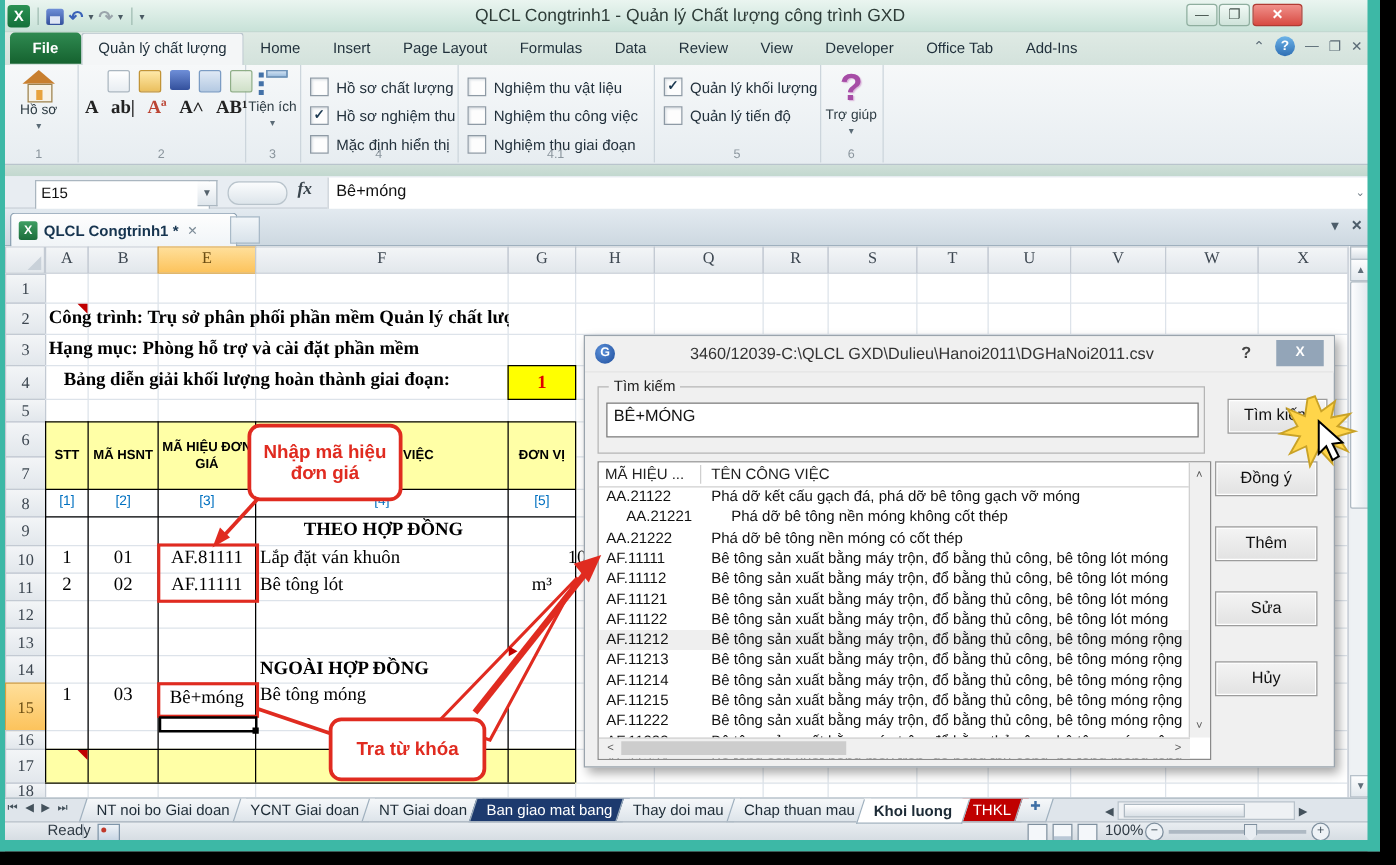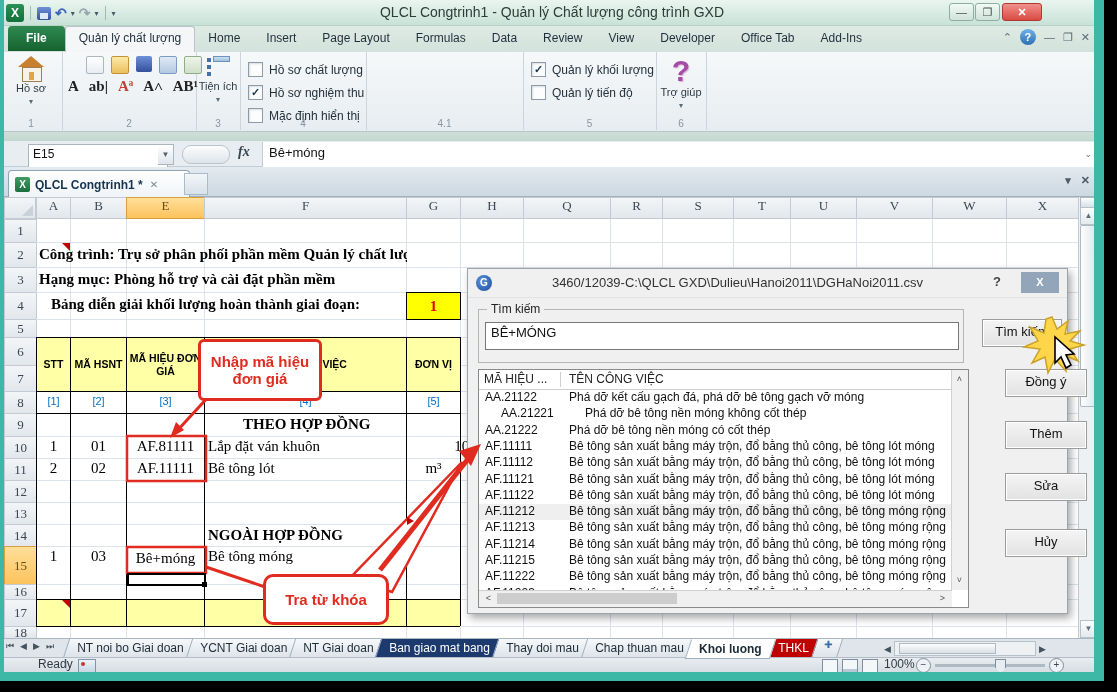--- a/index.html
+++ b/index.html
@@ -152,21 +152,21 @@
   .dl-rows{position:absolute;left:0;top:20px;width:100%;}
   .dl-row{position:absolute;left:0;width:100%;height:16px;font-size:12px;color:#111;white-space:nowrap;}
   .dl-row.hl{background:#efefef;}
   .dl-row .code{position:absolute;left:6px;}
   .dl-row .name{position:absolute;left:90px;right:18px;overflow:hidden;}
   .dlg-vscroll{position:absolute;right:0;top:0;width:16px;height:220px;background:#f0f0f0;border-left:1px solid #d0d0d0;}
   .dlg-vscroll .a{position:absolute;left:0;width:15px;height:15px;font-size:9px;color:#555;text-align:center;line-height:15px;}
   .dlg-hscroll{position:absolute;left:0;bottom:0;width:473px;height:16px;background:#f0f0f0;border-top:1px solid #d0d0d0;}
   .dlg-hscroll .a{position:absolute;top:0;width:15px;height:15px;font-size:9px;color:#555;text-align:center;line-height:15px;}
   .dlg-hscroll .th{position:absolute;left:18px;top:2px;width:180px;height:11px;background:#cdcdcd;}
-  .dlgbtn{position:absolute;left:537px;width:80px;height:26px;}
+  .dlgbtn{position:absolute;left:504px;width:80px;height:26px;}
   
   .fx-click{position:absolute;left:1022px;top:315px;width:70px;height:60px;z-index:70;pointer-events:none;}
   
   .tabbar{left:0;top:638px;width:1094px;height:19px;background:#dfe5eb;border-top:1px solid #aab6c0;}
   .tnav{position:absolute;left:6px;top:2px;display:flex;gap:6px;font-size:9px;color:#44525c;}
   .stabs{position:absolute;left:66px;top:0;height:19px;display:flex;}
   .stab{height:18px;line-height:18px;padding:0 10px;font-size:12px;color:#1d2b36;background:linear-gradient(#f6f8fa,#dde4ea);
     border:1px solid #9fb0be;border-top:none;transform:skewX(-18deg);margin-right:-6px;}
   .stab i{display:inline-block;transform:skewX(18deg);font-style:normal;}
   .stab.navy{background:#1d3a6e;color:#fff;}
@@ -283,20 +283,34 @@
             <span>Hồ sơ nghiệm thu</span>
           </div>
           <div class="chk">
             <div class="box"></div>
             <span>Mặc định hiển thị</span>
           </div>
         </div>
       <div class="gnum">4</div>
     </div>
     <div class="rgroup" style="left:366px;width:157px;">
+      <div class="checkcol" id="g41">
+          <div class="chk">
+            <div class="box"></div>
+            <span>Nghiệm thu vật liệu</span>
+          </div>
+          <div class="chk">
+            <div class="box"></div>
+            <span>Nghiệm thu công việc</span>
+          </div>
+          <div class="chk">
+            <div class="box"></div>
+            <span>Nghiệm thu giai đoạn</span>
+          </div>
+        </div>
       <div class="gnum">4.1</div>
     </div>
     <div class="rgroup" style="left:523px;width:133px;">
       <div class="checkcol" id="g5">
           <div class="chk">
             <div class="box">✓</div>
             <span>Quản lý khối lượng</span>
           </div>
           <div class="chk">
             <div class="box"></div>
@@ -540,21 +554,21 @@
         <div class="th"></div>
         <div class="a" style="right:2px;">&gt;</div>
       </div>
     </div>
     <div class="winbtn2 dlgbtn" style="top:100px;line-height:24px;">Đồng ý</div>
     <div class="winbtn2 dlgbtn" style="top:152px;line-height:24px;">Thêm</div>
     <div class="winbtn2 dlgbtn" style="top:204px;line-height:24px;">Sửa</div>
     <div class="winbtn2 dlgbtn" style="top:260px;line-height:24px;">Hủy</div>
   </div>
 
-  <div class="callout" style="left:198px;top:339px;width:118px;height:56px;border-radius:6px;">
+  <div class="callout" style="left:198px;top:339px;width:118px;height:56px;">
     <span>Nhập mã hiệu đơn giá</span>
   </div>
   <div class="callout" style="left:263px;top:574px;width:120px;height:45px;">
     <span>Tra từ khóa</span>
   </div>
 
   <svg class="anno" width="1104" height="681">
     <rect x="127" y="436" width="79" height="45" fill="none" stroke="#e02b20" stroke-width="2.5"></rect>
     <rect x="127" y="547" width="79" height="26" fill="none" stroke="#e02b20" stroke-width="2.5"></rect>
     <rect x="128" y="574" width="77" height="11" fill="none" stroke="#000" stroke-width="2"></rect>

